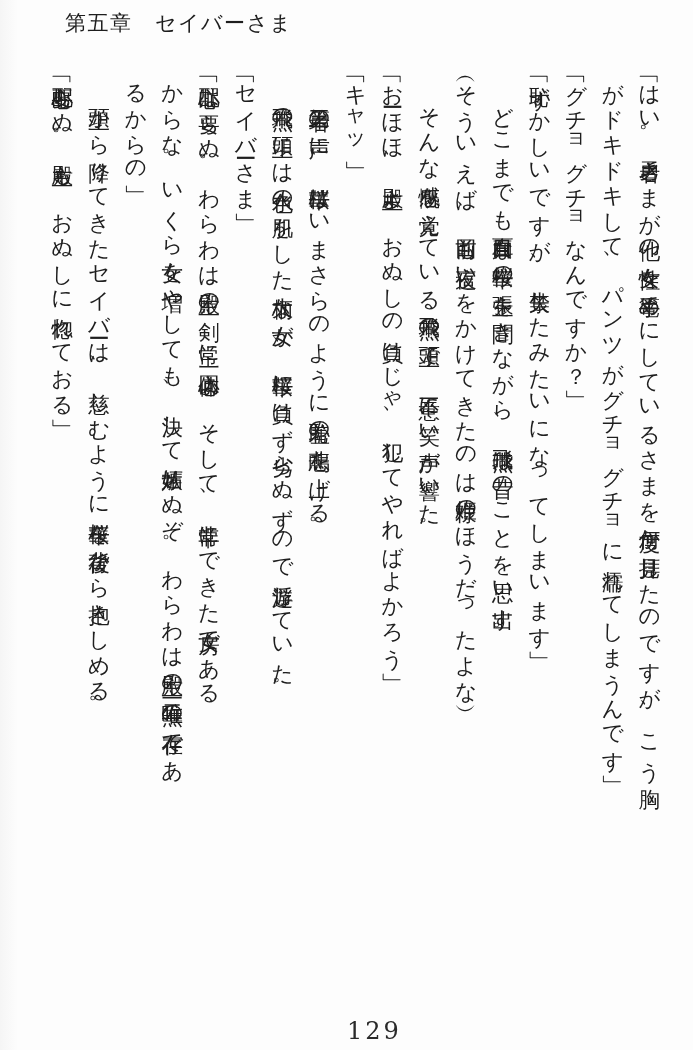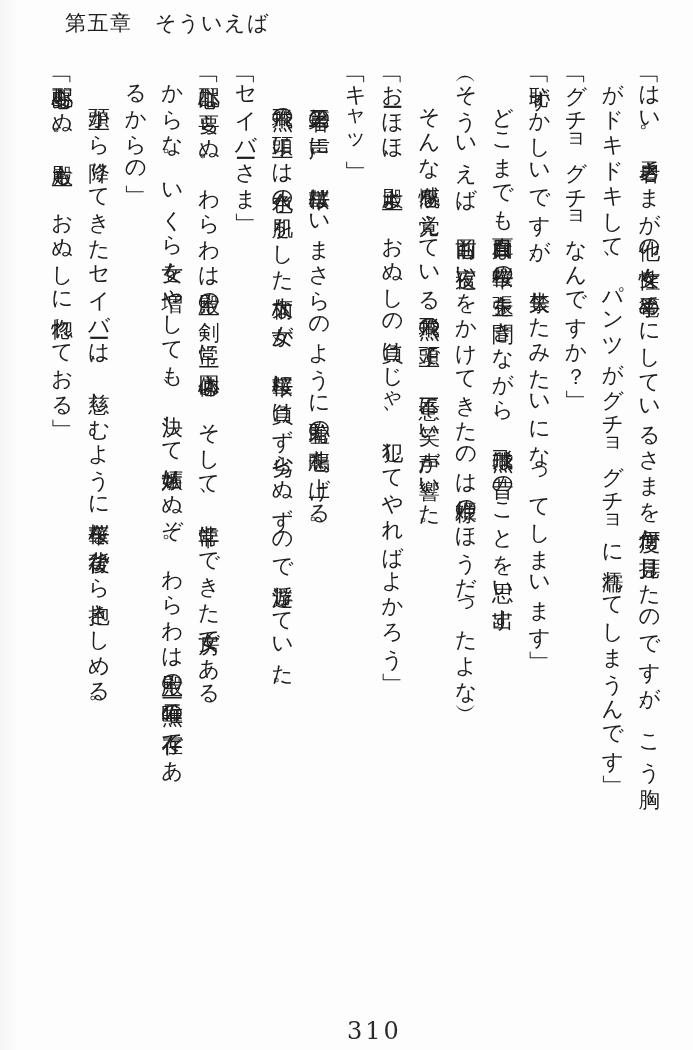--- a/index.html
+++ b/index.html
@@ -54,21 +54,21 @@
     letter-spacing: 3px;
     color: #2a2a2a;
     font-family: "DejaVu Serif", "Liberation Serif", serif;
   }
 </style>
 </head>
 <body>
 
 <div class="page">
 
-  <div class="chapter-header">第五章　そういえば</div>
+  <div class="chapter-header">第五章　セイバーさま</div>
 
   <div class="text-block">
       <div class="vline">「はい。勇者さまが他の女性を手篭めにしているさまを何度か拝見したのですが、こう胸</div>
       <div class="vline">がドキドキして、パンツがグチョグチョに濡れてしまうんです」</div>
       <div class="vline">「グチョグチョなんですか？」</div>
       <div class="vline">「恥ずかしいですが、失禁したみたいになってしまいます」</div>
       <div class="vline indented">どこまでも真面目な桜華の主張を聞きながら、飛燕は昔のことを思い出す。</div>
       <div class="vline">（そういえば、前回も夜這いをかけてきたのは姫様のほうだったよな）</div>
       <div class="vline indented">そんな感慨を覚えている飛燕の頭上で、不意に笑い声が響いた。</div>
       <div class="vline">「おーほほ、主殿よ、おぬしの負けじゃ、犯してやればよかろう」</div>
@@ -76,15 +76,15 @@
       <div class="vline indented">第三者の声に、桜華はいまさらのように羞恥の悲鳴を上げる。</div>
       <div class="vline indented">飛燕の頭上には水色の肌をした大柄な女が、桜華に負けず劣らぬずので浮遊していた。</div>
       <div class="vline">「セイバーさま」</div>
       <div class="vline">「心配は要らぬ。わらわは主殿の剣。常に一心同体よ。そして、非常にできた女房である</div>
       <div class="vline">からな。いくら女を増やしても、決して嫉妬せぬぞ。わらわは主殿の唯一無二の存在であ</div>
       <div class="vline">るからの」</div>
       <div class="vline indented">頭上から降りてきたセイバーは、慈しむように桜華を背後から抱きしめる。</div>
       <div class="vline">「心配要らぬ。主殿も、おぬしに惚れておる」</div>
     </div>
 
-  <div class="page-number">310</div>
+  <div class="page-number">129</div>
 
 </div>
 
 </body></html>

